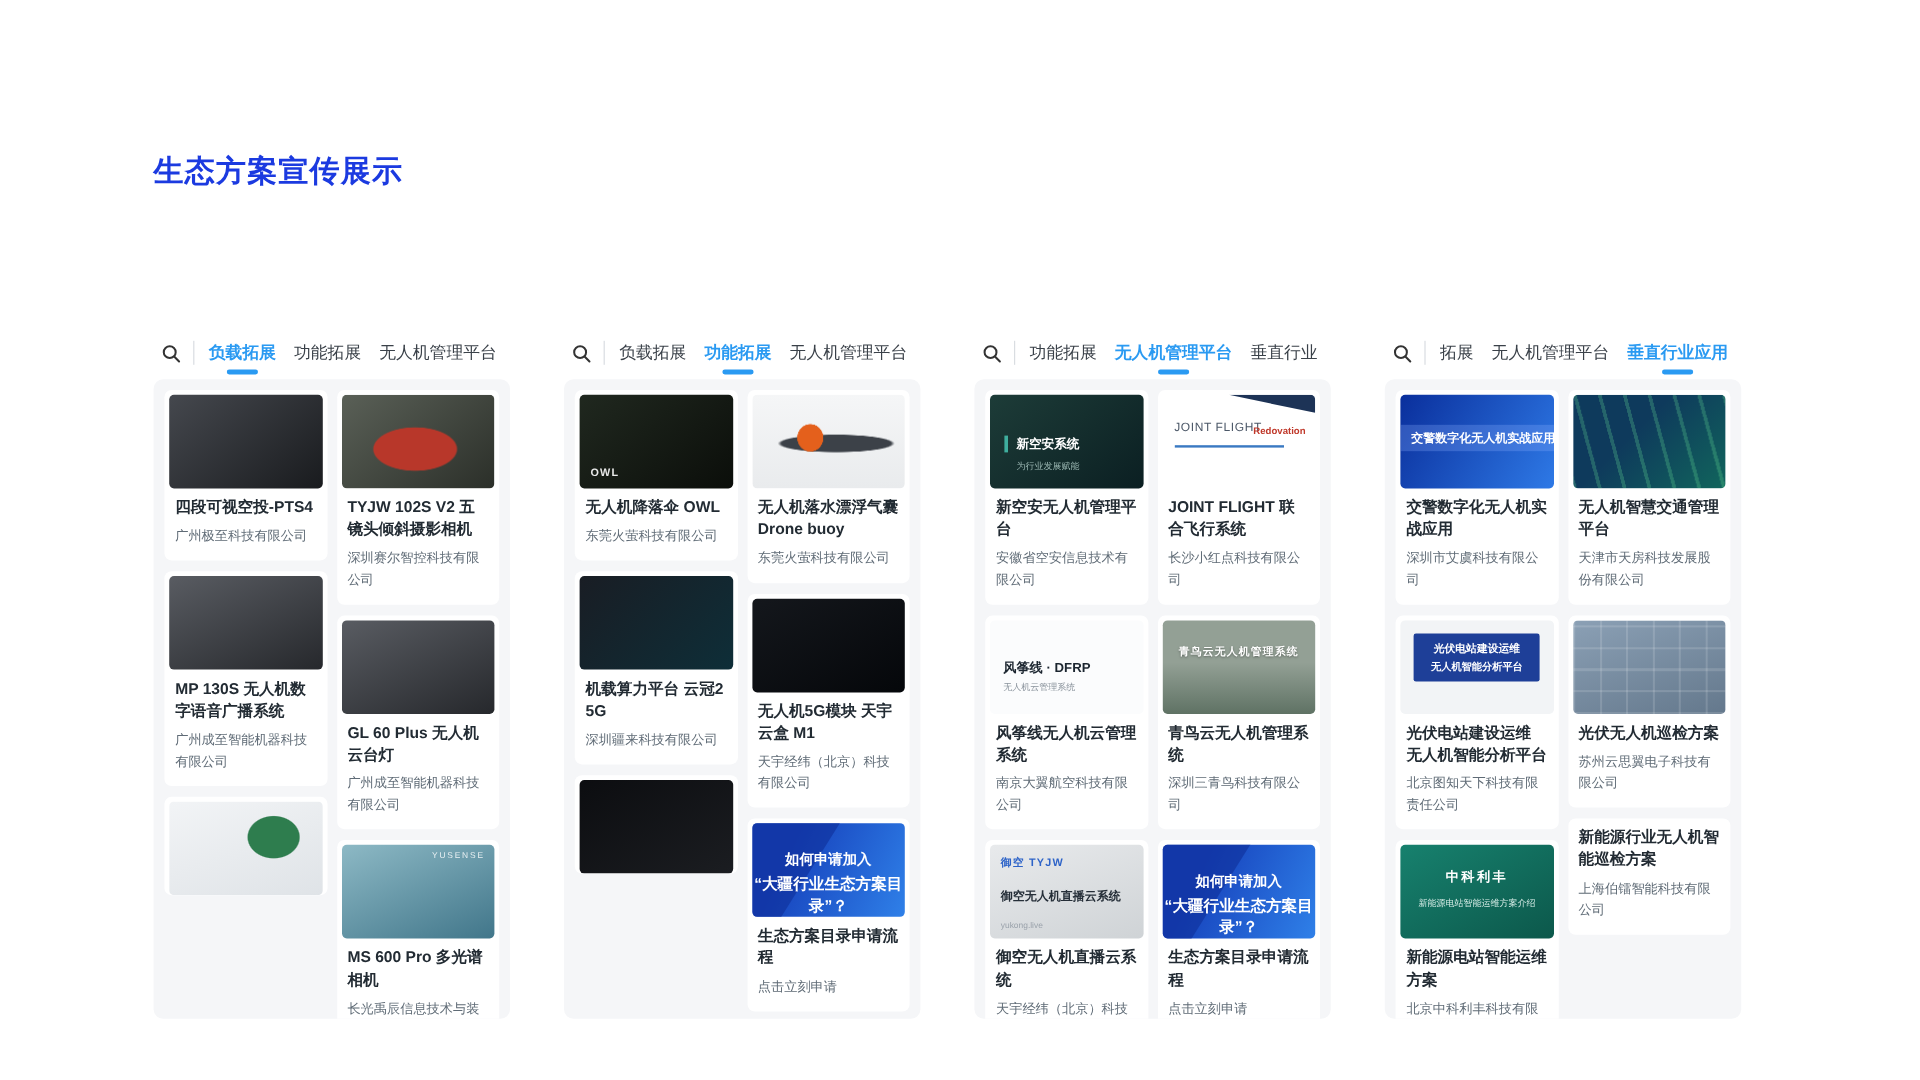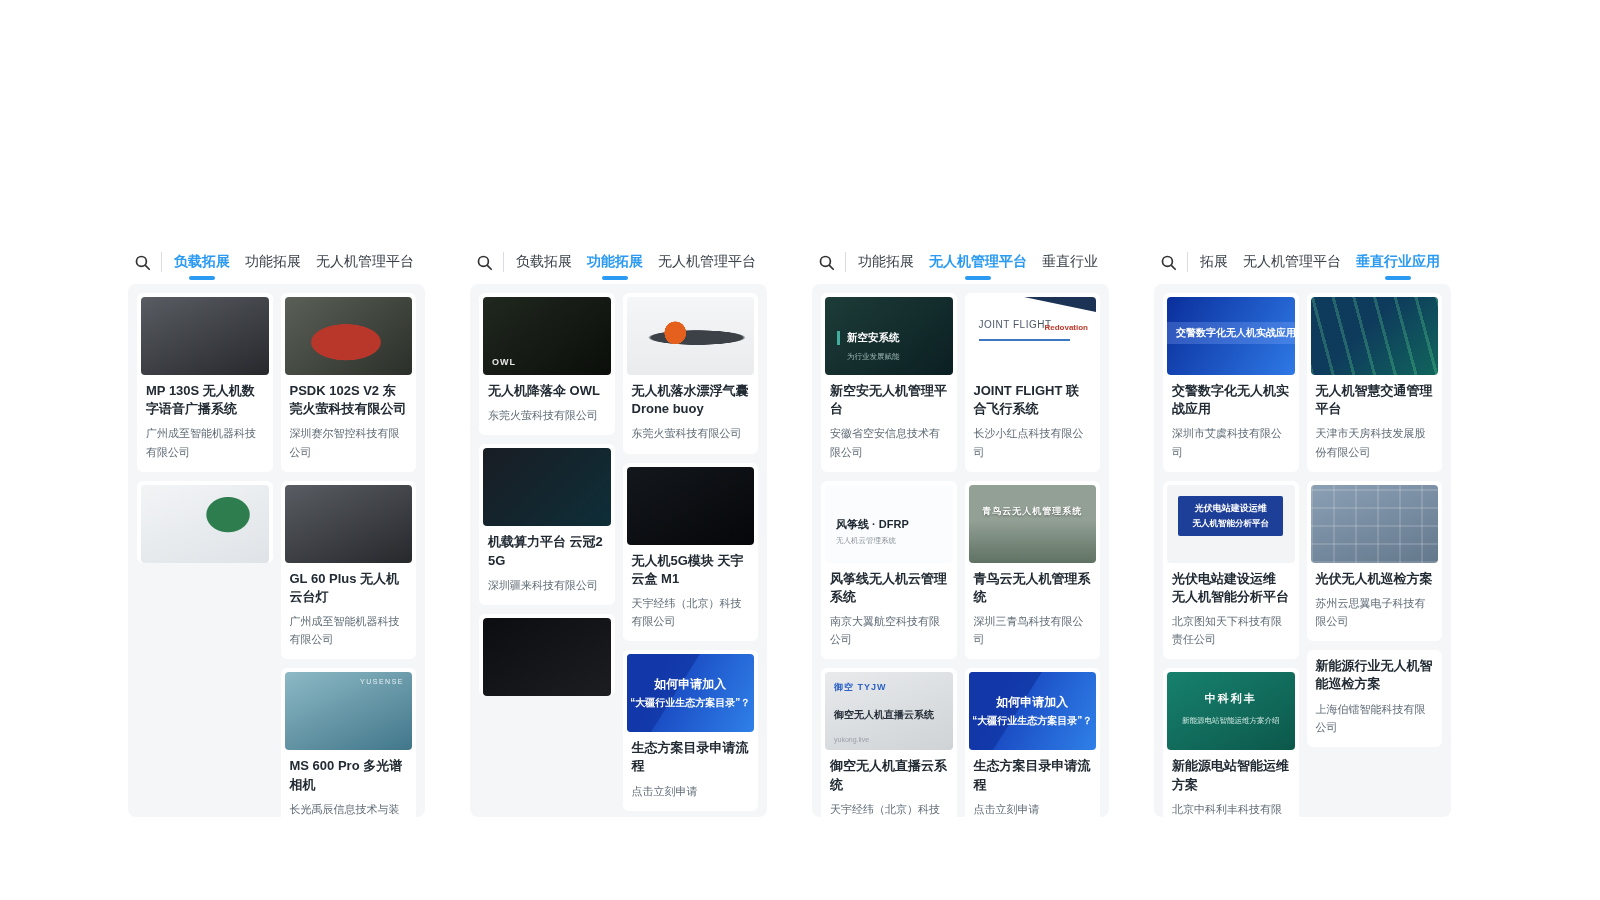--- a/index.html
+++ b/index.html
@@ -1,20 +1,20 @@
 <!DOCTYPE html>
 <html><head>
 <meta charset="utf-8">
 <style>
   html,body{margin:0;padding:0;width:1600px;height:900px;background:#fff;overflow:hidden;
     font-family:"Liberation Sans","DejaVu Sans",sans-serif;}
   .header{position:absolute;left:128px;top:112px;}
   .page-title{font-size:55px;font-weight:800;color:#111;letter-spacing:2px;line-height:1.15;}
   .page-subtitle{margin-top:14px;font-size:25px;font-weight:800;color:#1b3ae0;letter-spacing:1px;}
-  .panels{position:absolute;left:128px;top:240px;display:flex;gap:45px;}
+  .panels{position:absolute;left:128px;top:272px;display:flex;gap:45px;}
   .panel{width:297px;height:577px;display:flex;flex-direction:column;}
   
   .tabbar{height:44px;display:flex;align-items:center;background:#fff;white-space:nowrap;overflow:hidden;flex:0 0 44px;}
   .sicon{display:inline-flex;margin:0 10px 0 6px;flex:0 0 auto;}
   .tdiv{width:1px;height:20px;background:#d9dde1;margin-right:12px;flex:0 0 auto;}
   .tab{font-size:14px;color:#3a4149;font-weight:500;margin-right:15px;position:relative;padding:11px 0;flex:0 0 auto;}
   .tab.active{color:#2a9af2;font-weight:700;}
   .tab.active::after{content:"";position:absolute;left:50%;transform:translateX(-50%);bottom:2px;width:26px;height:4px;border-radius:2px;background:#2a9af2;}
   
   .area{flex:1;background:#f5f6f8;border-radius:8px;padding:9px 9px 0;overflow:hidden;}
@@ -66,26 +66,27 @@
   .t-yk2{left:9px;top:46%;font-size:10px;font-weight:800;color:#252e38;}
   .t-yk3{left:9px;bottom:7px;font-size:7px;color:#9aa2ab;}
   .t-police{left:0;top:32%;background:rgba(140,175,255,.28);color:#fff;font-size:10px;font-weight:700;padding:4px 9px;white-space:nowrap;}
   .pv-banner{position:absolute;left:9%;right:9%;top:14%;background:#1e3f98;color:#fff;border-radius:2px;padding:6px 3px;text-align:center;z-index:2;}
   .t-pv1{display:block;font-size:9px;font-weight:700;}
   .t-pv2{display:block;font-size:8.5px;font-weight:700;margin-top:3px;}
   .t-zk1{left:0;right:0;top:24%;text-align:center;font-size:11px;font-weight:800;letter-spacing:2px;color:#fff;}
   .t-zk2{left:0;right:0;top:56%;text-align:center;font-size:7.5px;color:#d6ece6;}
   .t-boon{left:10px;top:34%;font-size:9.5px;font-weight:800;letter-spacing:1.5px;color:#c8d0d8;}
   .t-pm1{left:0;right:0;top:28%;text-align:center;color:#fff;font-size:12px;font-weight:700;}
-  .t-pm2{left:0;right:0;top:53%;text-align:center;color:#fff;font-size:10px;font-weight:700;}
+  .t-pm2{left:0;right:0;top:53%;text-align:center;color:#fff;font-size:13px;font-weight:700;}
 </style>
 </head>
 <body>
 
 <div class="header">
+  <div class="page-subtitle">生态方案宣传展示</div>
 </div>
 
 <div class="panels">
 
   <div class="panel">
     <div class="tabbar">
       <span class="sicon">
           <svg width="17" height="17" viewBox="0 0 24 24" fill="none" stroke="#333" stroke-width="2.4" stroke-linecap="round">
             <circle cx="10.5" cy="10.5" r="7"></circle>
             <line x1="16" y1="16" x2="21.5" y2="21.5"></line>
@@ -93,36 +94,43 @@
         </span>
       <span class="tdiv"></span>
       <span class="tab active">负载拓展</span>
       <span class="tab">功能拓展</span>
       <span class="tab">无人机管理平台</span>
     </div>
     <div class="area">
       <div class="cols">
         <div class="col">
           <div class="card">
+            <div class="im im-d1"></div>
+            <div class="ct">
+                <div class="t">四段可视空投-PTS4</div>
+            <div class="c">广州极至科技有限公司</div>
+              </div>
+          </div>
+          <div class="card">
             <div class="im im-d3"></div>
             <div class="ct">
                 <div class="t">MP 130S 无人机数字语音广播系统</div>
             <div class="c">广州成至智能机器科技有限公司</div>
               </div>
           </div>
           <div class="card">
             <div class="im im-lgreen"></div>
           </div>
 
         </div>
         <div class="col">
           <div class="card">
             <div class="im im-d2"></div>
             <div class="ct">
-                <div class="t">PSDK 102S V2 东莞火萤科技有限公司</div>
+                <div class="t">TYJW 102S V2 五镜头倾斜摄影相机</div>
             <div class="c">深圳赛尔智控科技有限公司</div>
               </div>
           </div>
           <div class="card">
             <div class="im im-d3"></div>
             <div class="ct">
                 <div class="t">GL 60 Plus 无人机云台灯</div>
             <div class="c">广州成至智能机器科技有限公司</div>
               </div>
           </div>

